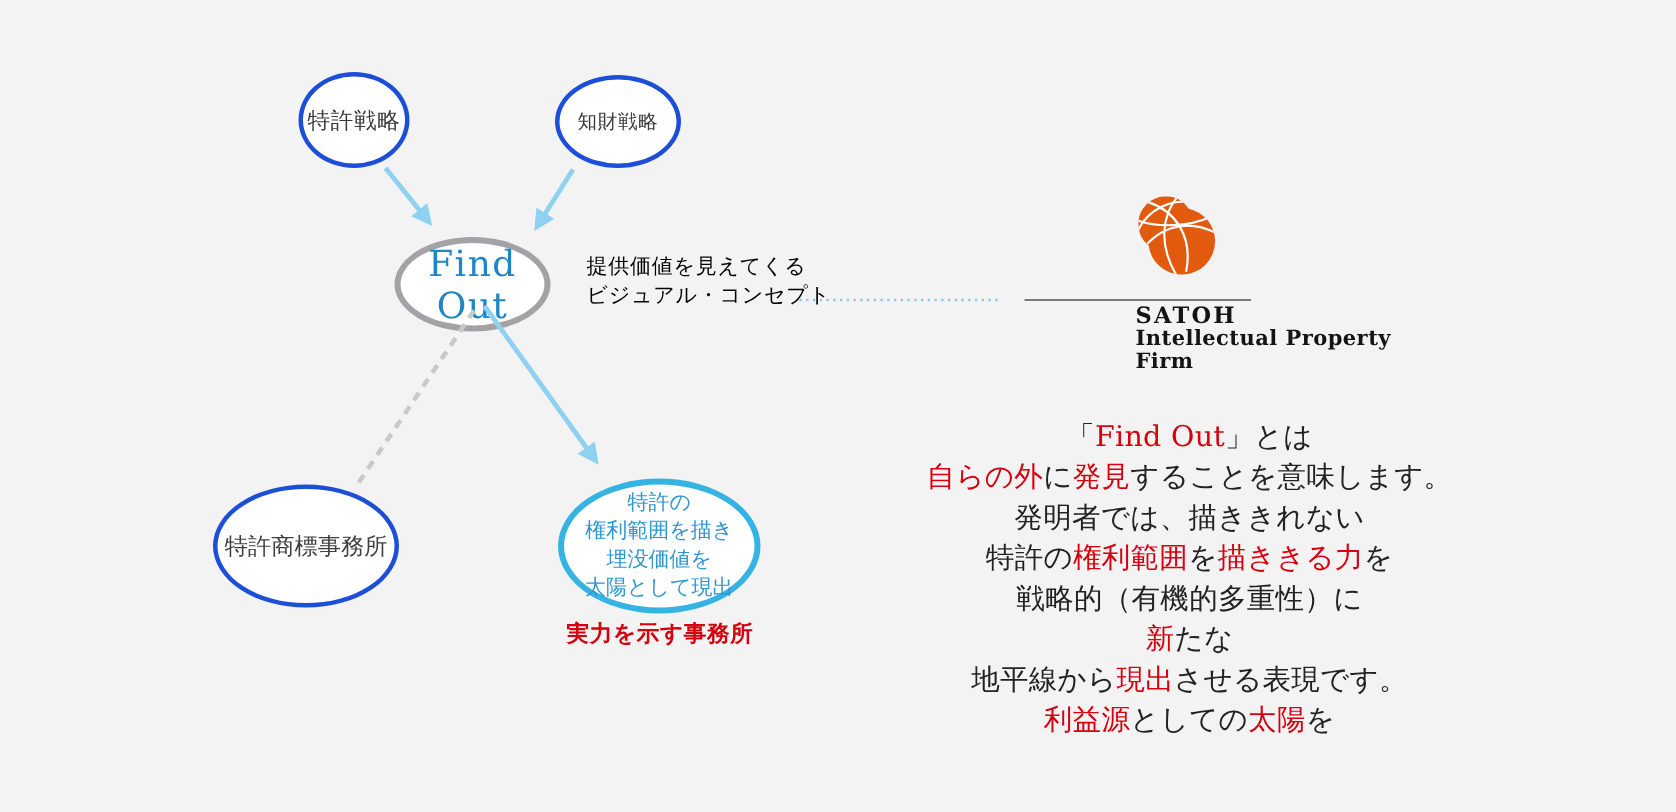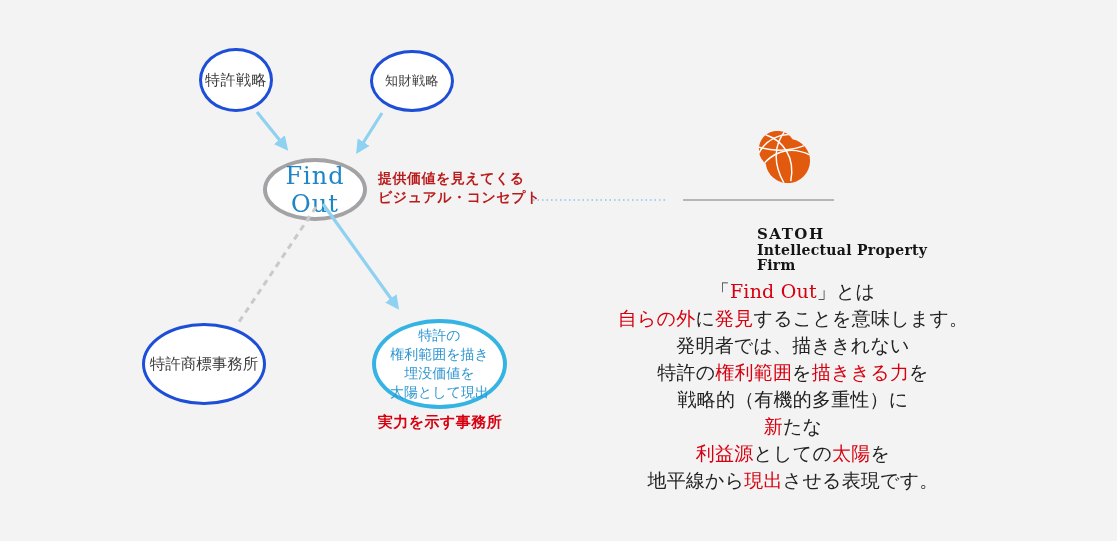--- a/index.html
+++ b/index.html
@@ -26,37 +26,37 @@
     border:4px solid #a3a3a6;color:#1e86c5;font-size:24px;letter-spacing:1px;
   }
   #node-office{left:142px;top:323px;width:124px;height:82px;font-size:15.5px;color:#3f3f3f;}
   #node-sun{
     left:372px;top:319px;width:135px;height:90px;
     border:4px solid #35b4e4;color:#2e96d1;font-size:14px;line-height:19px;
   }
 
   
   #annotation{
-    position:absolute;left:378px;top:169px;z-index:2;
-    color:#b91c1c;font-size:14px;line-height:19px;font-weight:bold;letter-spacing:0.5px;
+    position:absolute;left:391px;top:169px;z-index:2;
+    color:#000000;font-size:14px;line-height:19px;font-weight:normal;letter-spacing:0.5px;
   }
 
   
   .red-label{
     position:absolute;z-index:2;color:#d7000f;font-weight:bold;
     font-size:15px;text-align:center;letter-spacing:0.5px;
   }
   #label-ordinary{left:132px;top:413px;width:145px;}
   #label-capable{left:363px;top:413px;width:154px;}
 
   
   #brand-logo{position:absolute;left:754px;top:128px;width:58px;height:58px;z-index:2;}
   #brand-text{
     position:absolute;left:757px;top:203px;z-index:2;color:#141414;
-    font-weight:bold;font-size:14px;line-height:15.5px;letter-spacing:0.3px;margin-top:24px;
+    font-weight:bold;font-size:14px;line-height:15.5px;letter-spacing:0.3px;
   }
   #brand-text .brand-line1{font-size:15px;letter-spacing:1.5px;}
 
   
   #message{
     position:absolute;left:615px;top:278px;width:356px;z-index:2;
     font-size:19px;line-height:27px;text-align:center;color:#222;
     letter-spacing:0.2px;
   }
   #message .dark{color:#222;}
@@ -152,20 +152,20 @@
     <div class="msg-line">
       <span class="dark">特許の</span><span class="red">権利範囲</span><span class="dark">を</span><span class="red">描ききる力</span><span class="dark">を</span>
     </div>
     <div class="msg-line">
       <span class="dark">戦略的（有機的多重性）に</span>
     </div>
     <div class="msg-line">
       <span class="red">新</span><span class="dark">たな</span>
     </div>
     <div class="msg-line">
-      <span class="red">利益源</span><span class="dark">としての</span><span class="red">太陽</span><span class="dark">を</span>
+      <span class="dark">地平線から</span><span class="red">現出</span><span class="dark">させる表現です。</span>
     </div>
     <div class="msg-line">
-      <span class="dark">地平線から</span><span class="red">現出</span><span class="dark">させる表現です。</span>
+      <span class="red">利益源</span><span class="dark">としての</span><span class="red">太陽</span><span class="dark">を</span>
     </div>
   </div>
 
 </div>
 
 </body></html>

